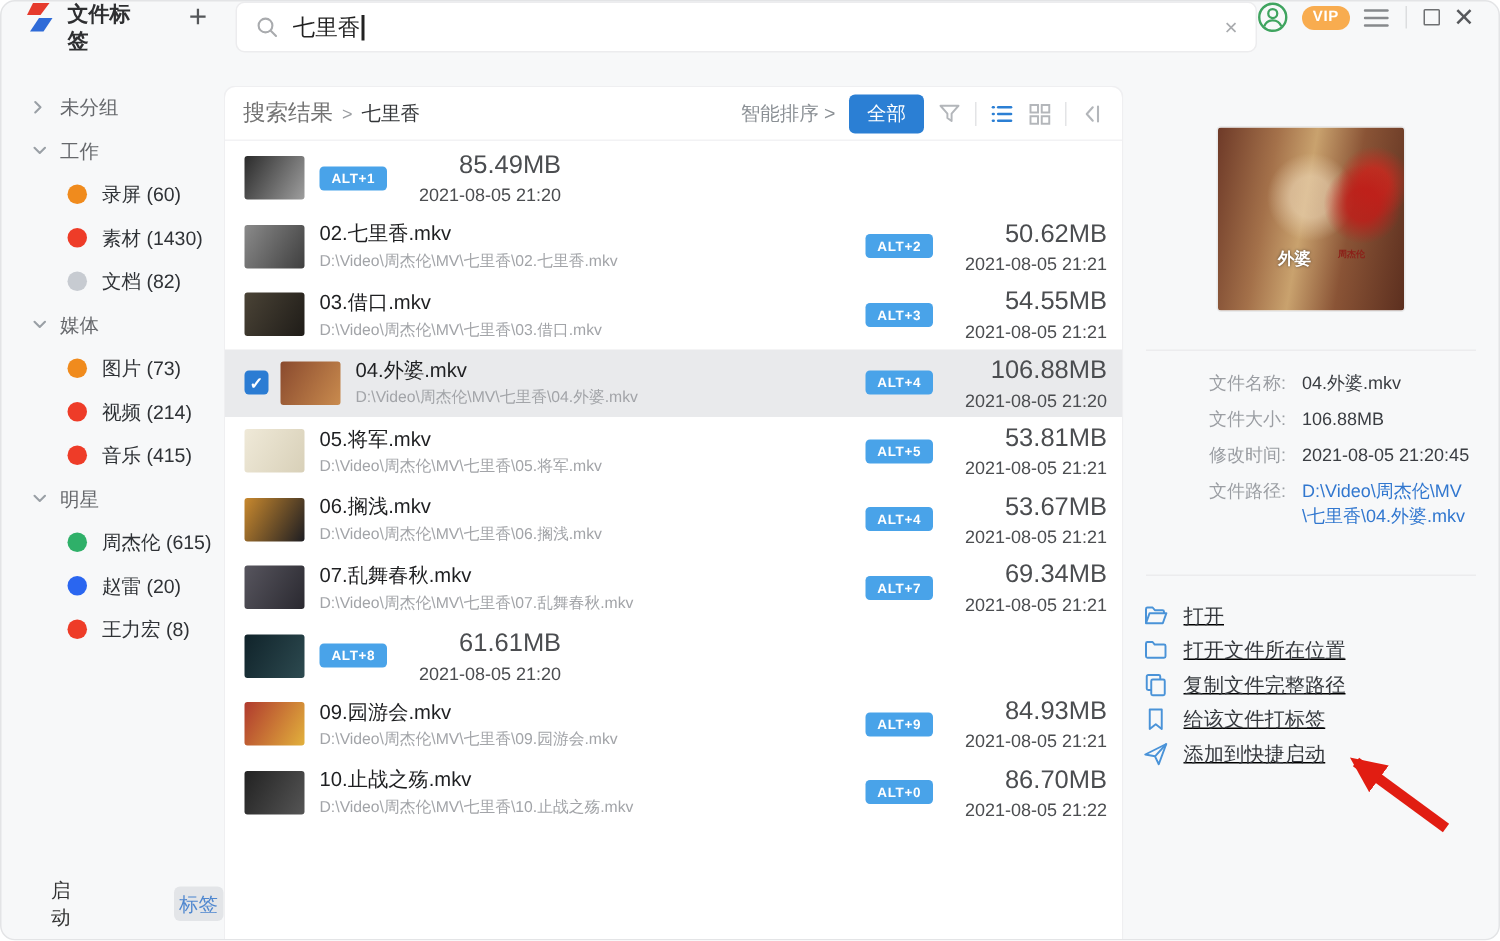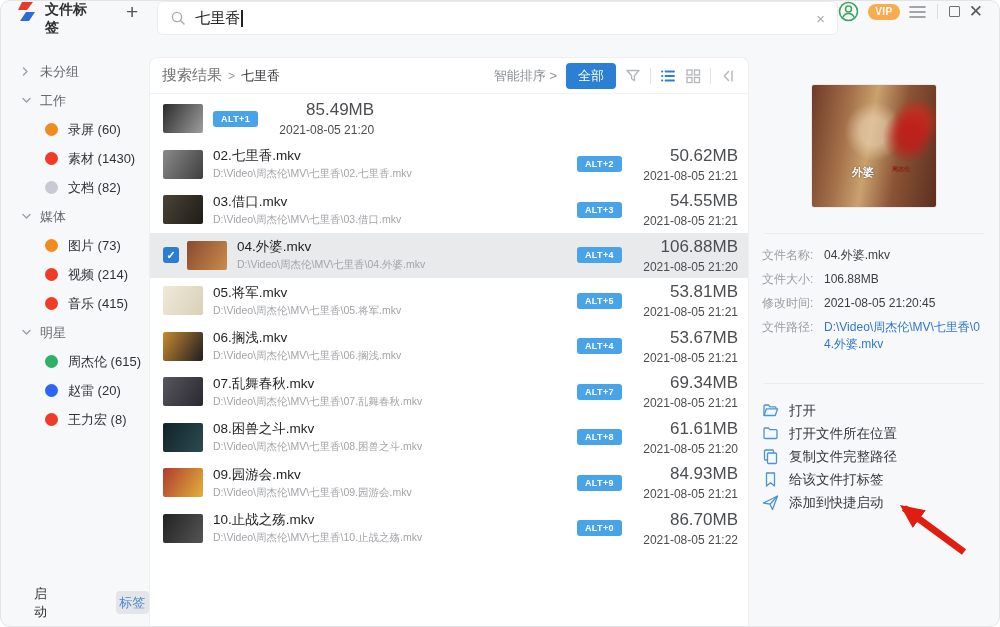--- a/index.html
+++ b/index.html
@@ -64,28 +64,28 @@
     background:
       radial-gradient(circle at 78% 42%, rgba(190,30,25,.85) 0 9%, rgba(190,30,25,0) 22%),
       radial-gradient(circle at 84% 30%, rgba(205,40,30,.8) 0 7%, rgba(205,40,30,0) 18%),
       radial-gradient(circle at 50% 38%, rgba(240,220,190,.55) 0 14%, rgba(240,220,190,0) 30%),
       linear-gradient(100deg, #6e3a28 0%, #a4714a 28%, #c9a26e 46%, #8a5436 68%, #5c2f1f 100%);
     box-shadow:0 0 0 1px rgba(0,0,0,.06); }
   .preview-caption { position:absolute; left:40px; bottom:27px; display:flex; align-items:flex-start; gap:18px; }
   .cap-main { color:#fff; font-size:11px; font-weight:bold; text-shadow:0 0 2px rgba(0,0,0,.6); }
   .cap-sub { color:#8c1f18; font-size:6px; font-weight:bold; }
   .rp-divider { height:1px; background:#ececee; margin:26px 2px 0; }
-  .info-list { margin-top:13px; }
+  .info-list { margin-top:13px;margin-left:44px; }
   .info-row { display:flex; margin-bottom:7px; }
   .info-label { flex:none; width:62px; font-size:12px; color:#9b9ea3; line-height:17px; }
   .info-value { font-size:12px; color:#3a3d42; line-height:17px; word-break:break-all; }
   .info-row.link .info-value { color:#3177cf; cursor:pointer; }
   .rp-divider2 { height:1px; background:#ececee; margin:30px 2px 0; }
   .action-list { margin-top:15px; }
-  .action-row { display:flex; align-items:center; height:23px; cursor:pointer; }
+  .action-row { display:flex; align-items:center; height:23px; cursor:pointer;text-decoration:underline; }
   .action-row svg { width:17px; height:17px; margin-right:10px; flex:none; }
   .action-label { font-size:13.5px; color:#35383d; }
 
   .red-arrow { position:absolute; inset:0; pointer-events:none; z-index:50; }
 </style>
 </head>
 <body>
 
 <div class="window">
 
@@ -316,24 +316,20 @@
     </div>
     <span class="alt-badge">ALT+7</span>
     <div class="file-meta">
       <div class="file-size">69.34MB</div>
       <div class="file-date">2021-08-05 21:21</div>
     </div>
   </div>
         <div class="file-row">
 
     <div class="thumb" style="background: linear-gradient(120deg, rgb(16, 35, 42), rgb(45, 74, 80));"></div>
-    <div class="file-main">
-      <div class="file-name">08.困兽之斗.mkv</div>
-      <div class="file-path">D:\Video\周杰伦\MV\七里香\08.困兽之斗.mkv</div>
-    </div>
     <span class="alt-badge">ALT+8</span>
     <div class="file-meta">
       <div class="file-size">61.61MB</div>
       <div class="file-date">2021-08-05 21:20</div>
     </div>
   </div>
         <div class="file-row">
 
     <div class="thumb" style="background: linear-gradient(120deg, rgb(176, 58, 46), rgb(226, 177, 60));"></div>
     <div class="file-main">

